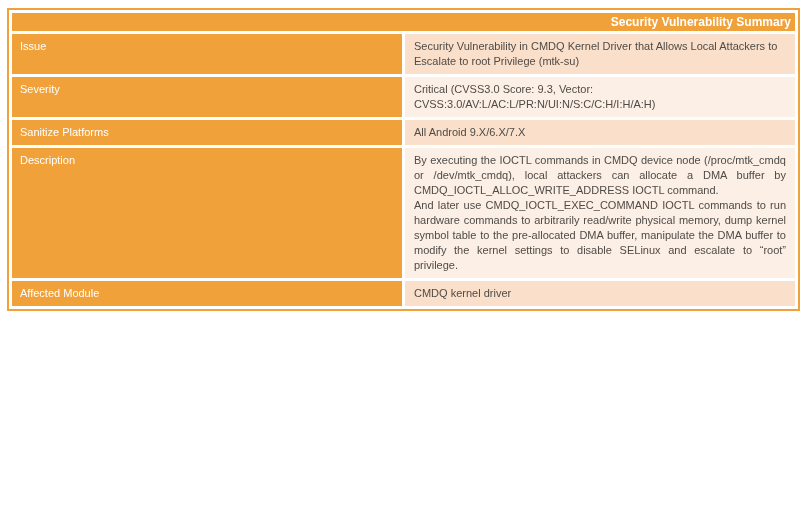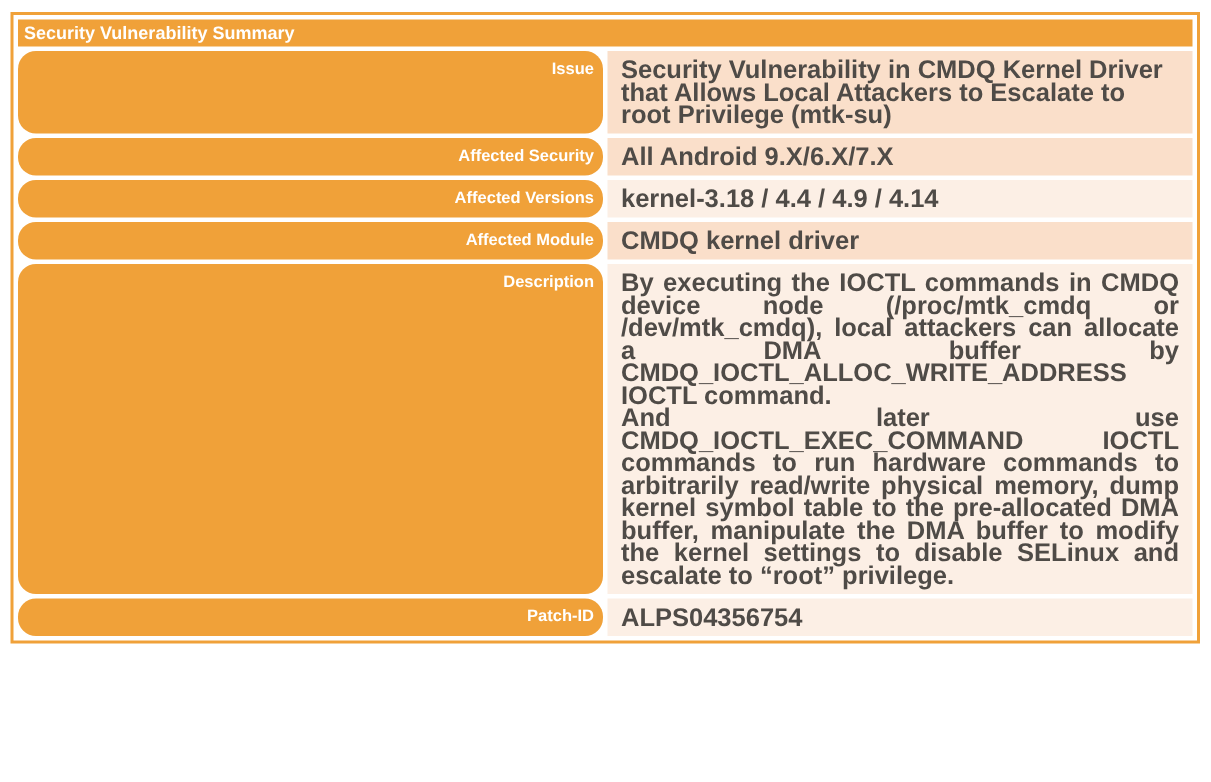--- a/index.html
+++ b/index.html
@@ -28,43 +28,41 @@
     width:100%;
     border-collapse:separate;
     border-spacing:3px;
     table-layout:fixed;
   }
   td.header-cell{
     background:var(--accent);
     color:var(--header-text);
     font-size:12px;
     font-weight:bold;
-    text-align:left;
+    text-align:right;
     padding:2px 4px;
     line-height:14px;
   }
   th.label{
     width:121px;
     background:var(--accent);
     color:var(--header-text);
     font-size:11px;
-    font-weight:bold;
-    text-align:right;
+    font-weight:normal;
+    text-align:left;
     vertical-align:top;
     padding:5px 6px 5px 8px;
     line-height:14px;
-    border-radius:12px;
   }
   td.value{
-    font-size:17px;
+    font-size:11px;
     color:var(--body-text);
     vertical-align:top;
     padding:5px 9px;
     line-height:15px;
-    font-weight:bold;
   }
   td.band-a{background:var(--band-dark);}
   td.band-b{background:var(--band-light);}
   td.value p{margin:0;}
   td.value p.justified{text-align:justify;}
 </style>
 </head>
 <body>
 
 <div class="table-wrap">
@@ -72,48 +70,44 @@
     <tbody>
         <tr>
       <td class="header-cell" colspan="2">Security Vulnerability Summary</td>
     </tr>
 
     <tr>
       <th class="label">Issue</th>
       <td class="value band-a">Security Vulnerability in CMDQ Kernel Driver that Allows Local Attackers to Escalate to root Privilege (mtk-su)</td>
     </tr>
 
+    <tr>
+      <th class="label">Severity</th>
+      <td class="value band-b">Critical (CVSS3.0 Score: 9.3, Vector: CVSS:3.0/AV:L/AC:L/PR:N/UI:N/S:C/C:H/I:H/A:H)</td>
+    </tr>
 
 
 
     <tr>
-      <th class="label">Affected Security</th>
+      <th class="label">Sanitize Platforms</th>
       <td class="value band-a">All Android 9.X/6.X/7.X</td>
     </tr>
 
-    <tr>
-      <th class="label">Affected Versions</th>
-      <td class="value band-b">kernel-3.18 / 4.4 / 4.9 / 4.14</td>
-    </tr>
-
-    <tr>
-      <th class="label">Affected Module</th>
-      <td class="value band-a">CMDQ kernel driver</td>
-    </tr>
 
     <tr>
       <th class="label">Description</th>
       <td class="value band-b">
         <p class="justified">By executing the IOCTL commands in CMDQ device node (/proc/mtk_cmdq or /dev/mtk_cmdq), local attackers can allocate a DMA buffer by CMDQ_IOCTL_ALLOC_WRITE_ADDRESS IOCTL command.</p>
         <p class="justified">And later use CMDQ_IOCTL_EXEC_COMMAND IOCTL commands to run hardware commands to arbitrarily read/write physical memory, dump kernel symbol table to the pre-allocated DMA buffer, manipulate the DMA buffer to modify the kernel settings to disable SELinux and escalate to “root” privilege.</p>
       </td>
     </tr>
 
+    <tr>
+      <th class="label">Affected Module</th>
+      <td class="value band-a">CMDQ kernel driver</td>
+    </tr>
 
-    <tr>
-      <th class="label">Patch-ID</th>
-      <td class="value band-b">ALPS04356754</td>
-    </tr>
+
 
 
   </tbody>
     </table>
 </div>
 
 </body></html>

